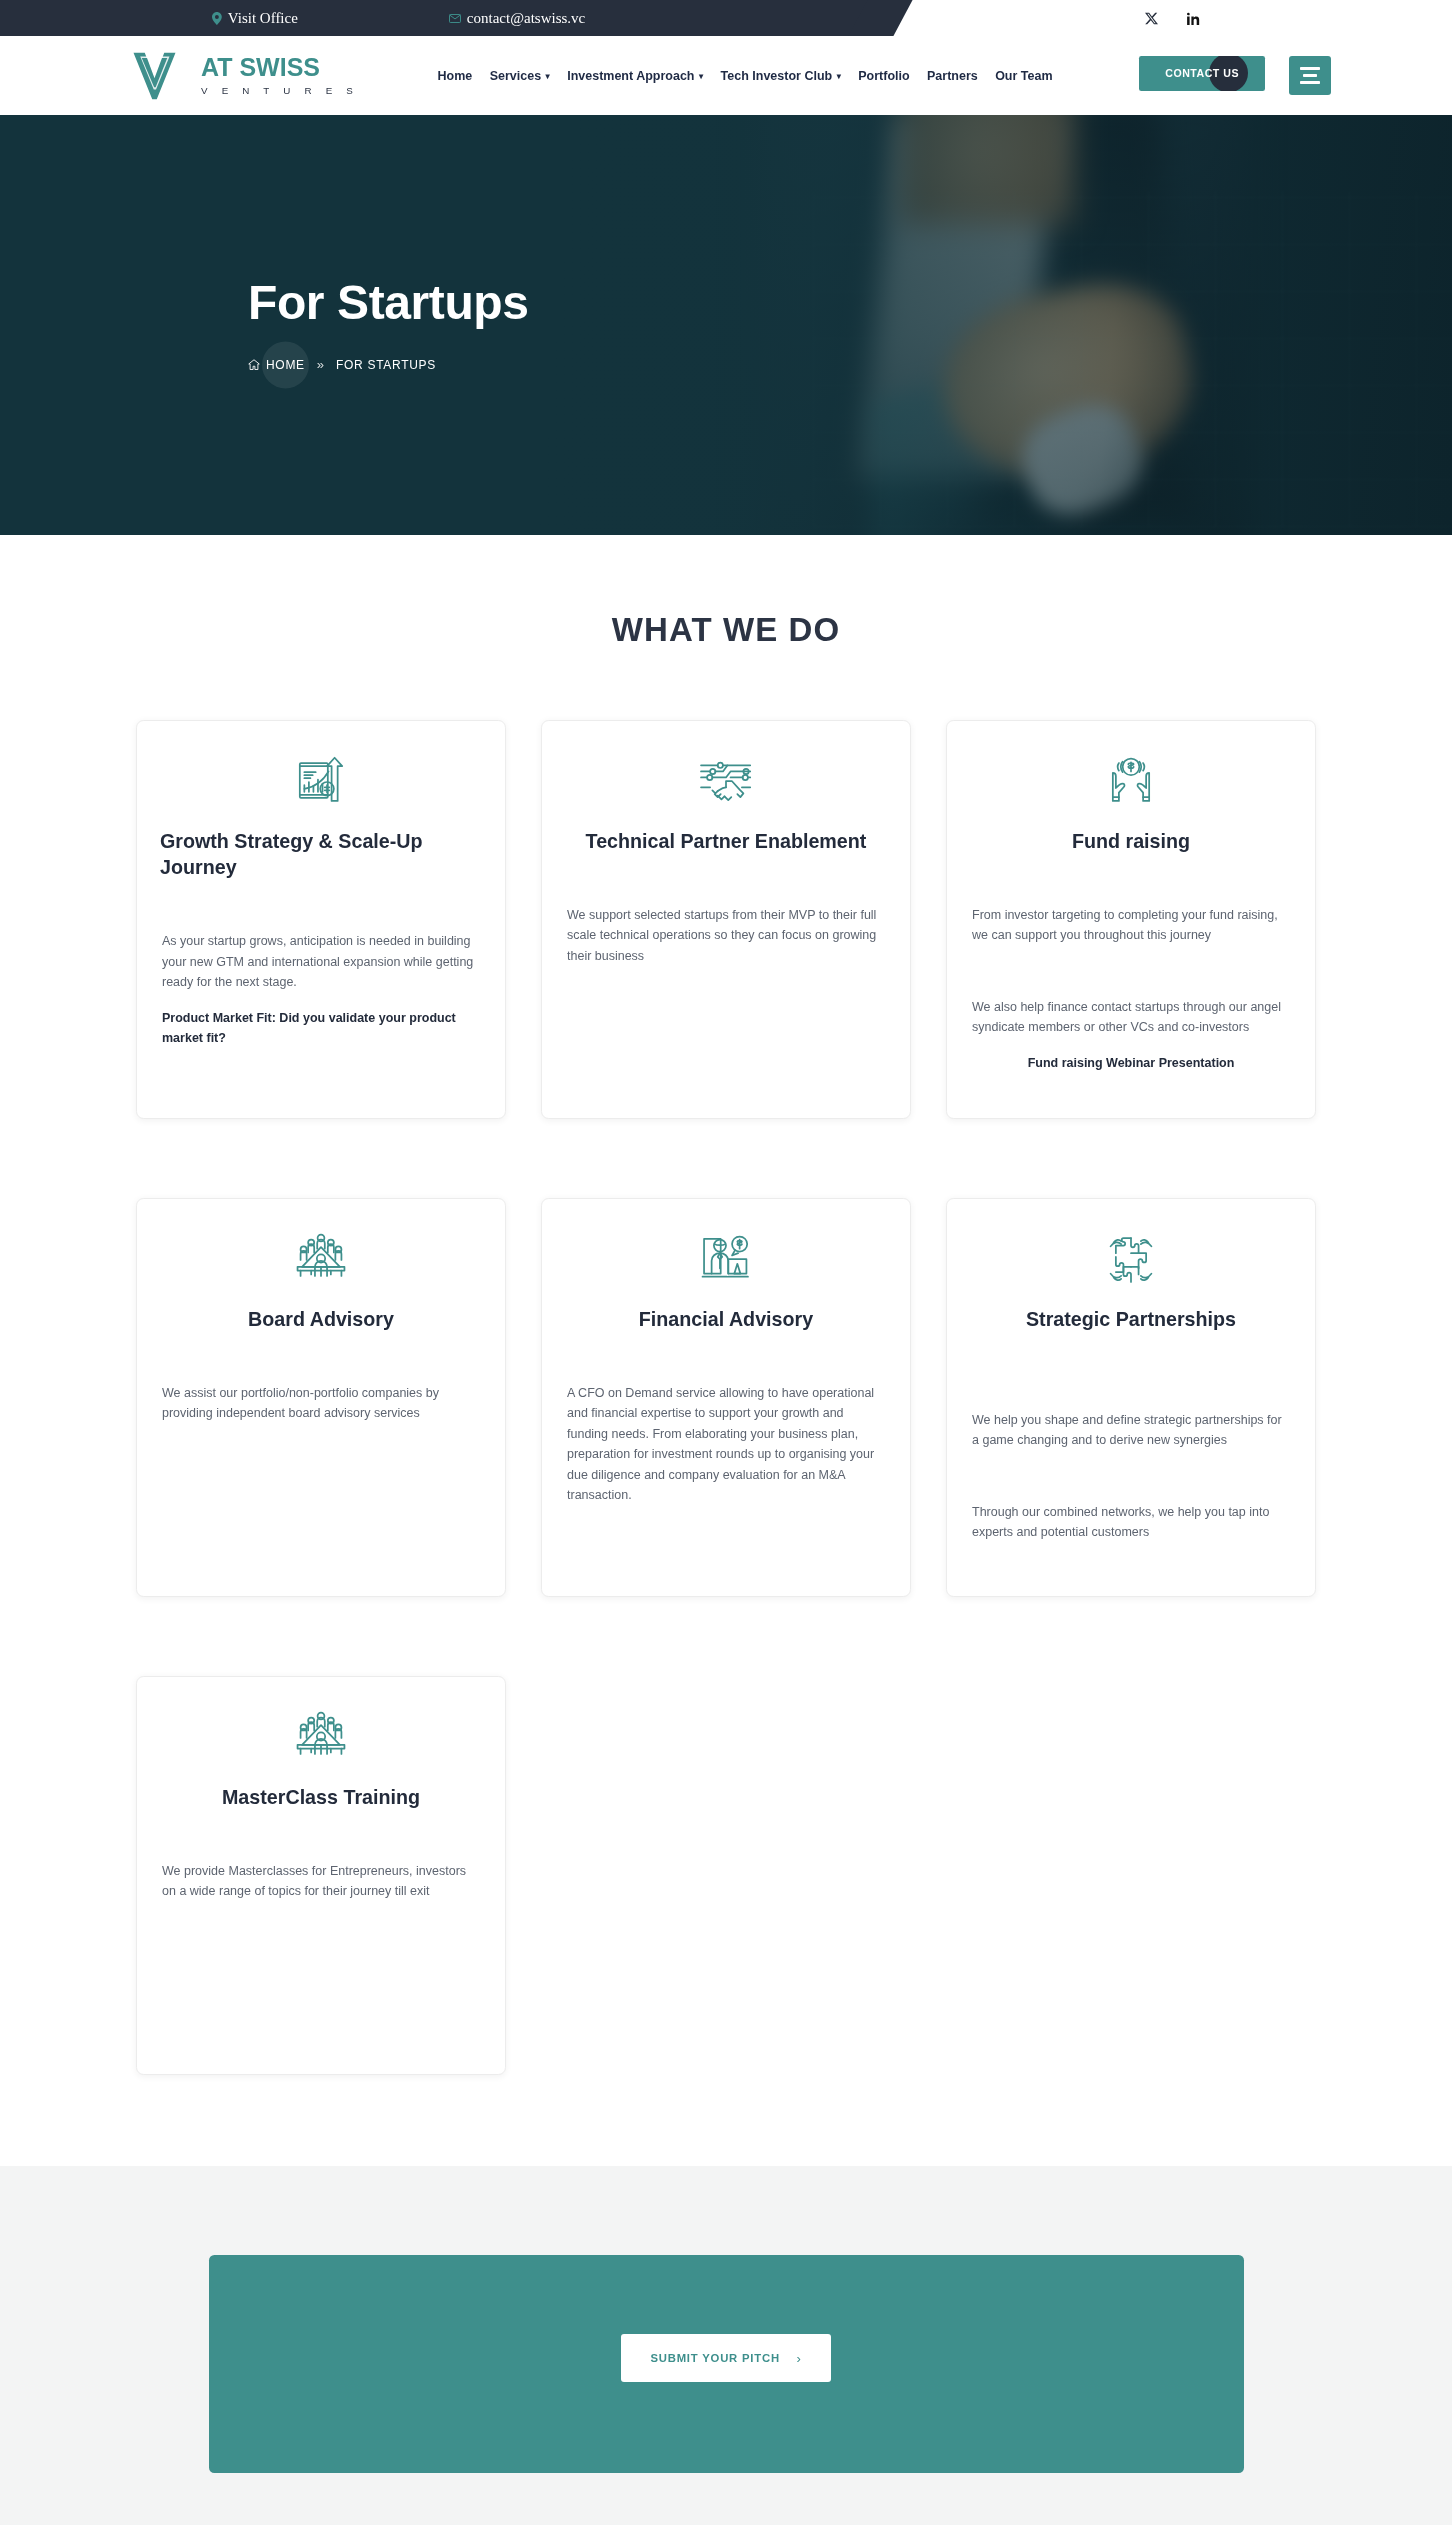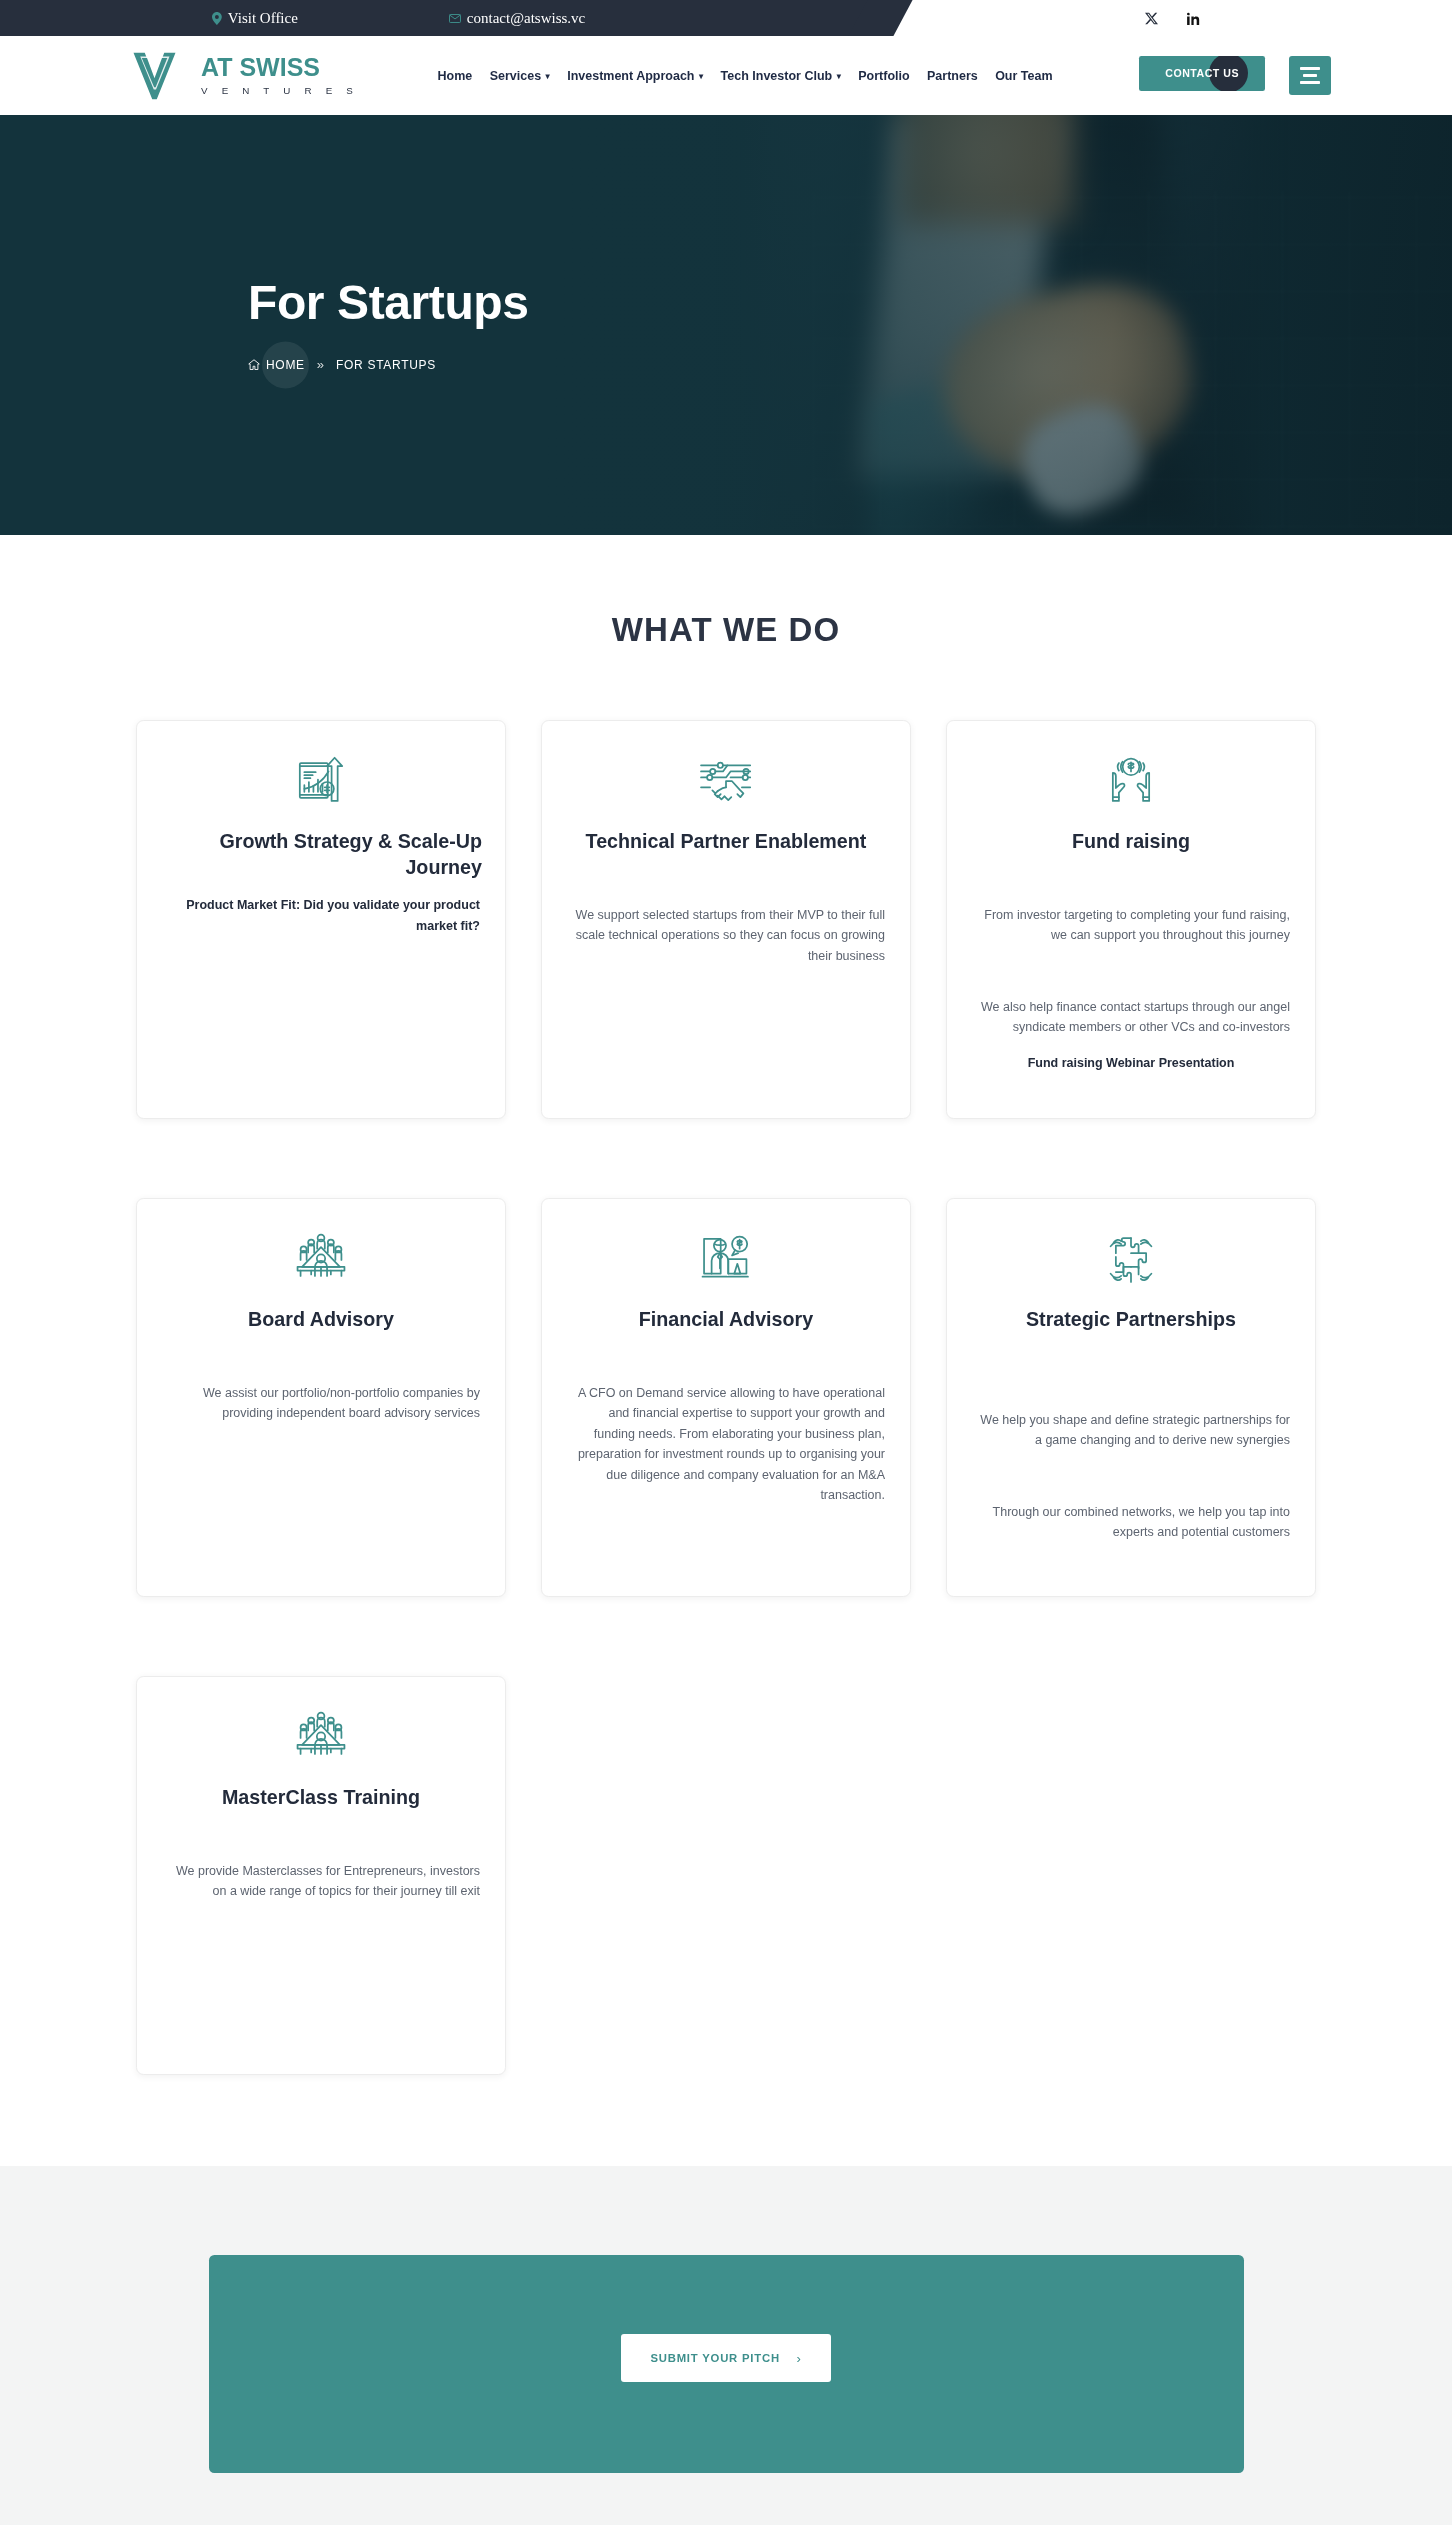--- a/index.html
+++ b/index.html
@@ -284,21 +284,21 @@
     row-gap:79px;
   }
   .card {
     background:#ffffff;
     border:0.8px solid #ececec;
     border-radius:7.6px;
     box-shadow:0 1.5px 7.6px rgba(0,0,0,.055);
     padding:26px 23px 23px;
     min-height:399px;
     display:flex; flex-direction:column; align-items:center;
-    text-align:right;
+    text-align:left;
   }
   .card-ico { height:70px; display:flex; align-items:center; justify-content:center; margin-bottom:10.6px; }
   .card-title {
     font-size:19.7px; font-weight:bold; color:#232b3b;
     line-height:1.33; margin-bottom:15px;
   }
   .card-p {
     font-size:12.5px; color:#5d6470;
     line-height:1.64; margin-bottom:15px; max-width:318px;margin-top:36px;
   }
@@ -472,20 +472,21 @@
           <path d="M9 16h37M9 54h37"></path>
           <path d="M15 24h15M15 28h11M15 32h8"></path>
           <path d="M15 50v-9M21 50v-13M27 50v-8M33 50v-16M39 50v-11"></path>
           <path d="M15 46c12-2 24-9 32-23"></path>
           <path d="M55 5l10 11h-6v46h-8V16h-6z"></path>
           <circle cx="45" cy="46" r="9"></circle>
           <path d="M45 41v10M42 44h6M42 48h6"></path>
         </svg>
       </div>
       <h3 class="card-title">Growth Strategy &amp; Scale-Up Journey</h3>
+      <p class="card-p">As your startup grows, anticipation is needed in building your new GTM and international expansion while getting ready for the next stage.</p>
       <p class="card-strong">Product Market Fit: Did you validate your product market fit?</p>
     </div>
 
     <div class="card">
       <div class="card-ico">
         <svg width="56" height="56" viewBox="0 0 74 74" fill="none" stroke="#3e8f8c" stroke-width="2.3" stroke-linecap="round" stroke-linejoin="round">
           <path d="M4 15h22M33 15h36"></path>
             <circle cx="29.5" cy="15" r="3.5"></circle>
           <path d="M4 23h12M23 23h10l6-8"></path>
             <circle cx="19.5" cy="23" r="3.5"></circle>

